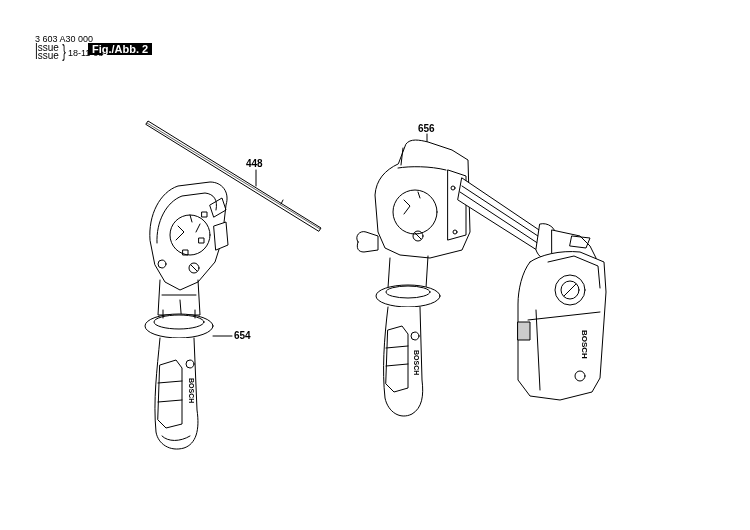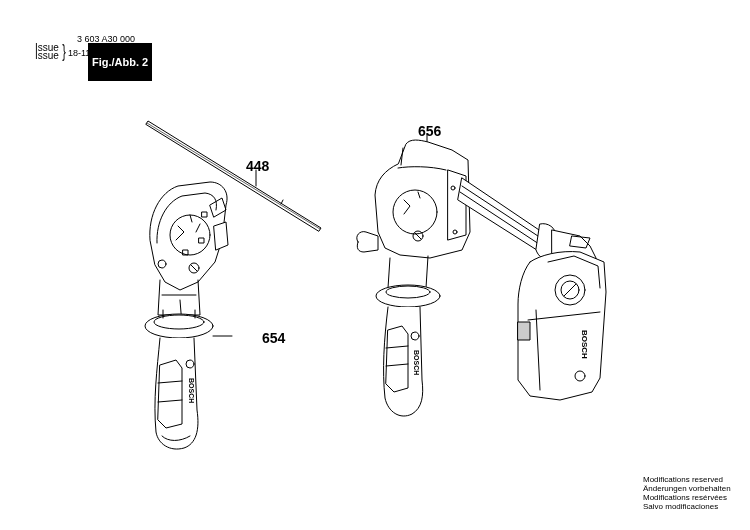--- a/index.html
+++ b/index.html
@@ -1,22 +1,22 @@
 <!DOCTYPE html>
 <html><head>
 <meta charset="utf-8">
 <style>
   html, body { margin:0; padding:0; background:#fff; }
   #page { position:relative; width:750px; height:530px; background:#fff; overflow:hidden; font-family:"Liberation Sans", sans-serif; color:#000; }
-  .docno { position:absolute; left:35px; top:34px; font-size:9px;margin-left:42px; }
+  .docno { position:absolute; left:35px; top:34px; font-size:9px; }
   .issue { position:absolute; left:35px; top:44px; font-size:10px; line-height:8px; }
   .brace { position:absolute; left:61px; top:42px; font-size:18px; line-height:18px; font-weight:normal; transform:scaleX(0.6); }
   .date { position:absolute; left:68px; top:48px; font-size:9px; }
-  .fig { position:absolute; left:88px; top:43px; background:#000; color:#fff; font-weight:bold; font-size:11px; padding:13px 4px; }
-  .label { position:absolute; font-weight:bold; font-size:14px; }
+  .fig { position:absolute; left:88px; top:43px; background:#000; color:#fff; font-weight:bold; font-size:11px; padding:0 4px; }
+  .label { position:absolute; font-weight:bold; font-size:10px; }
   .notes { position:absolute; left:643px; top:475px; font-size:8px; line-height:9px; }
   svg { position:absolute; left:0; top:0; }
 </style>
 </head>
 <body>
 
 <div id="page">
 
   <div class="docno">3 603 A30 000</div>
   <div class="issue">
@@ -115,22 +115,16 @@
         <circle cx="580" cy="376" r="5"></circle>
       </g>
     </g>
 
     <text x="189" y="378" font-family="Liberation Sans, sans-serif" font-size="7" font-weight="bold" transform="rotate(90 189 378)">BOSCH</text>
     <text x="414" y="350" font-family="Liberation Sans, sans-serif" font-size="7" font-weight="bold" transform="rotate(90 414 350)">BOSCH</text>
     <text x="582" y="330" font-family="Liberation Sans, sans-serif" font-size="8" font-weight="bold" transform="rotate(90 582 330)">BOSCH</text>
   </svg>
 
   <div class="label" style="left:246px;top:158px;">448</div>
-  <div class="label" style="left:234px;top:330px;margin-left:28px;">654</div>
+  <div class="label" style="left:234px;top:330px;">654</div>
   <div class="label" style="left:418px;top:123px;">656</div>
 
-  <div class="notes">
-    <div>Modifications reserved</div>
-    <div>Änderungen vorbehalten</div>
-    <div>Modifications resérvées</div>
-    <div>Salvo modificaciones</div>
-  </div>
 </div>
 
 </body></html>

